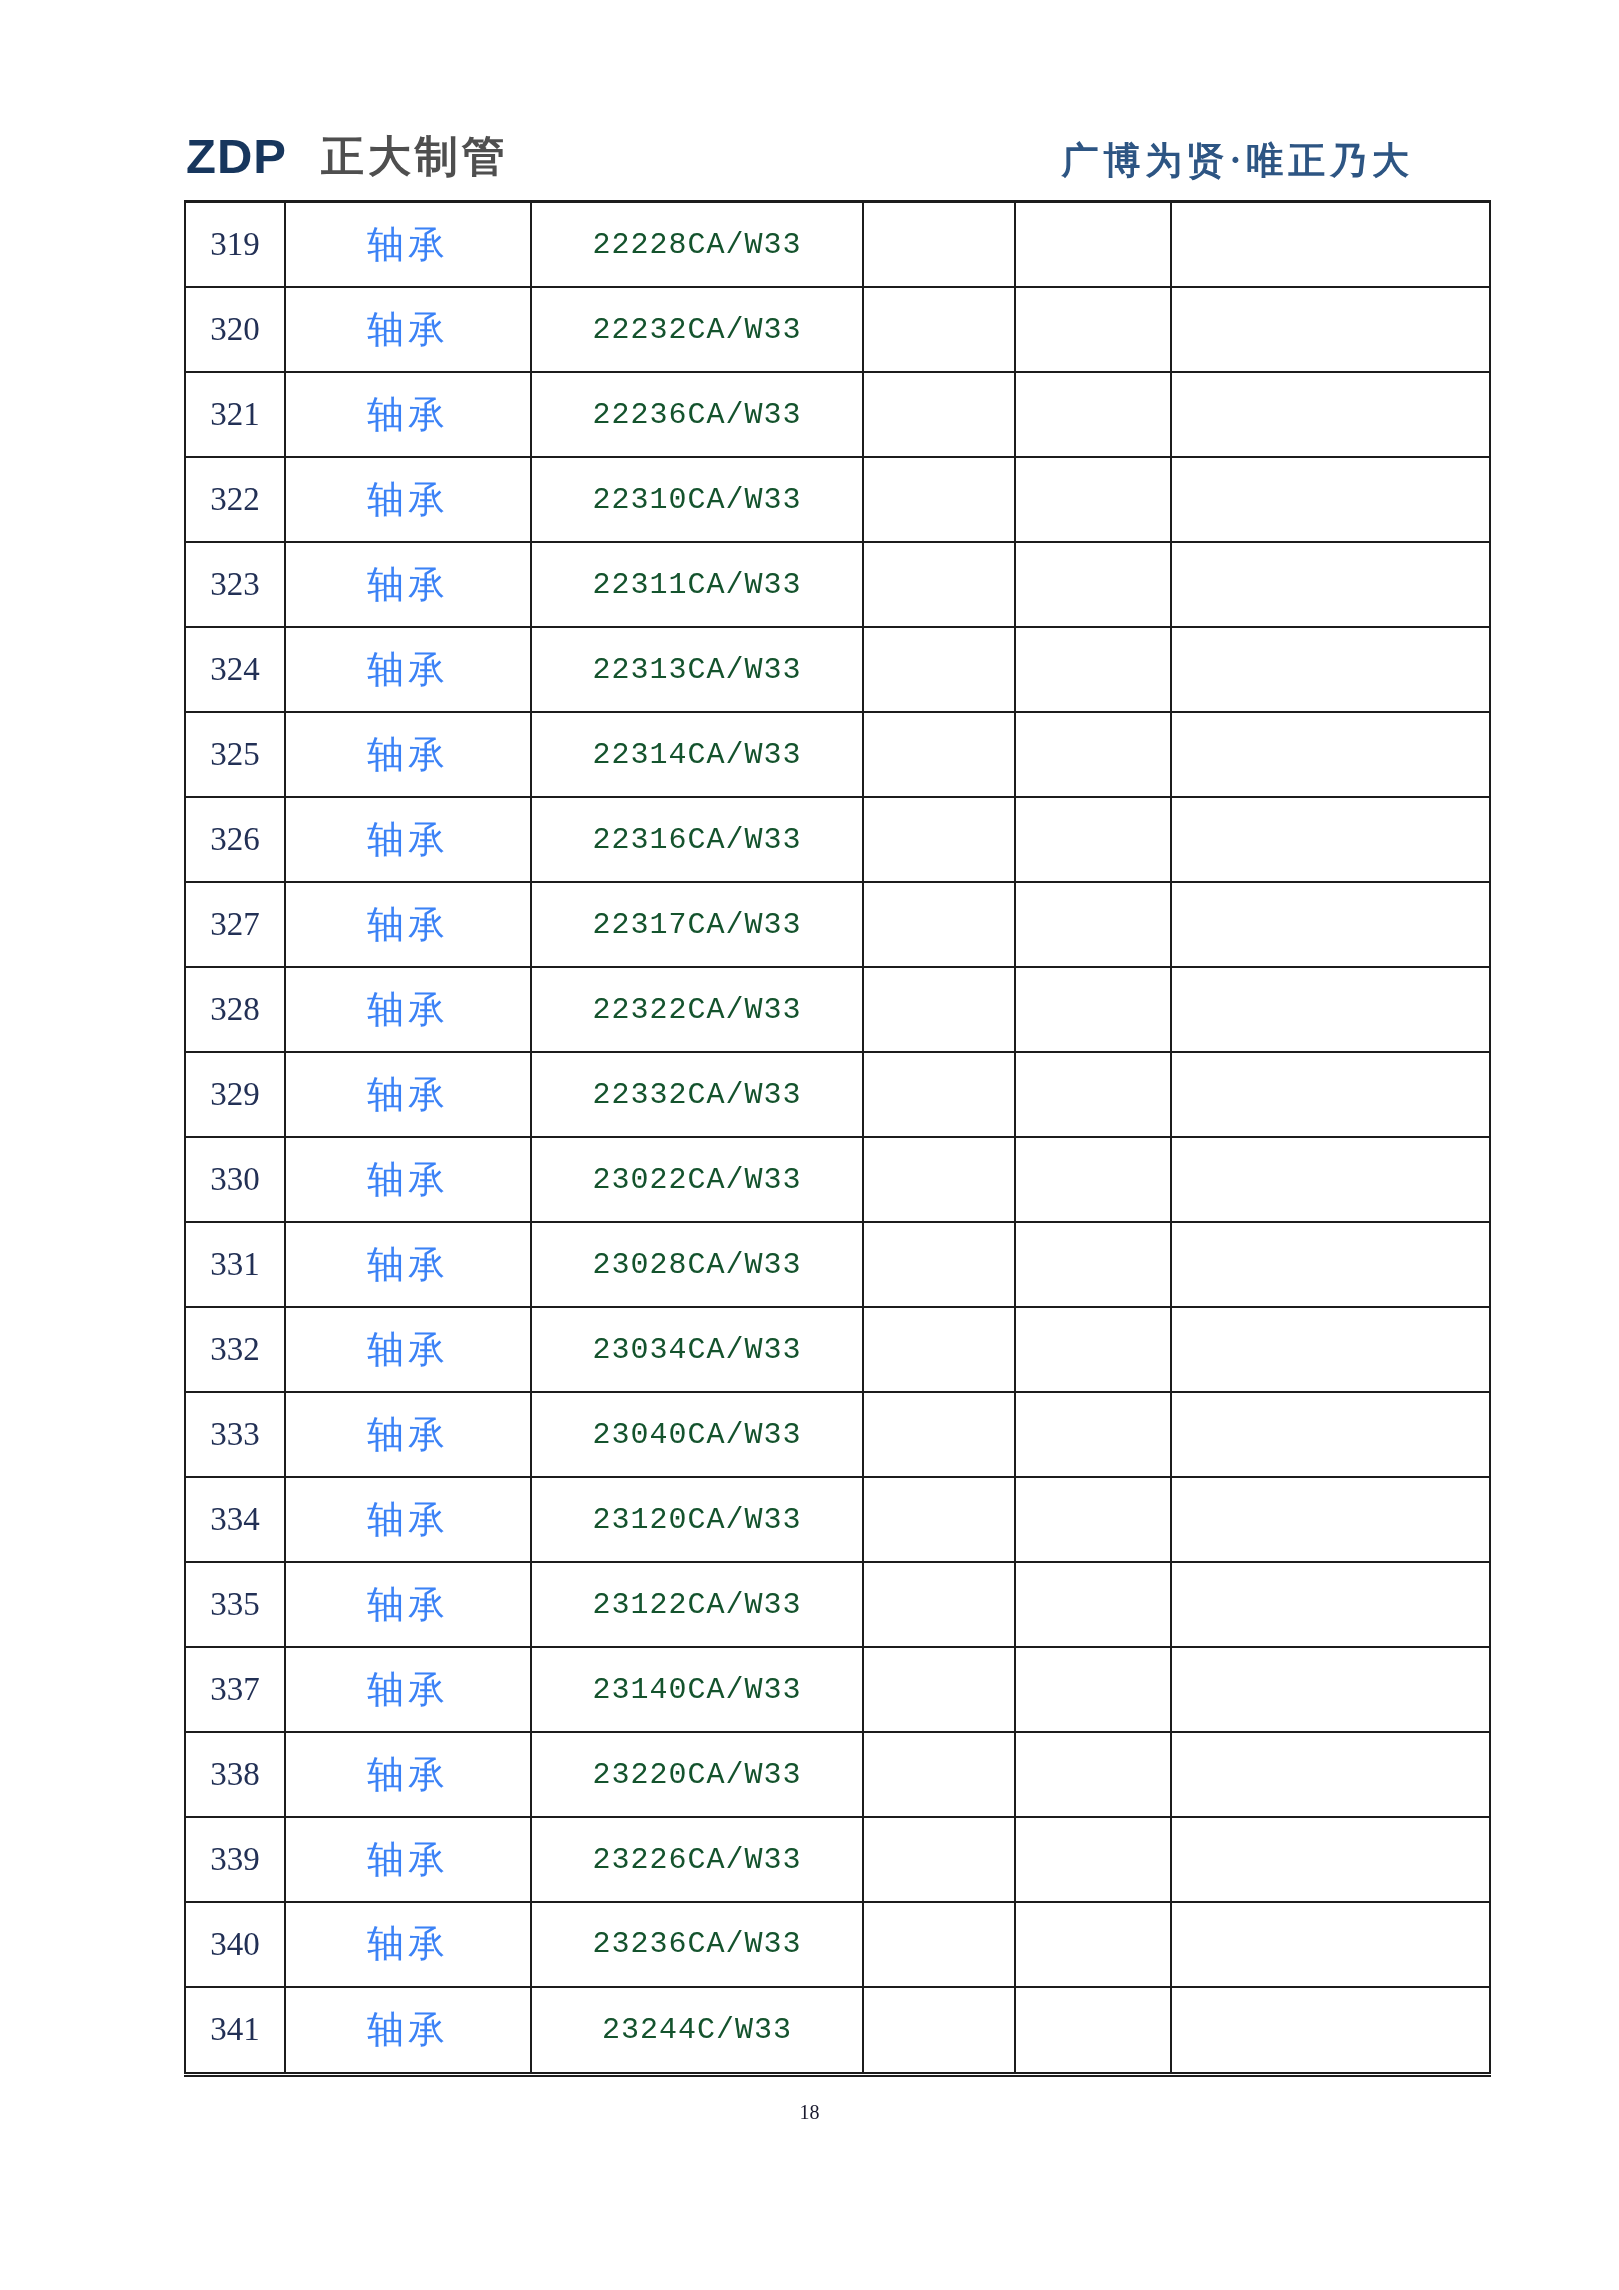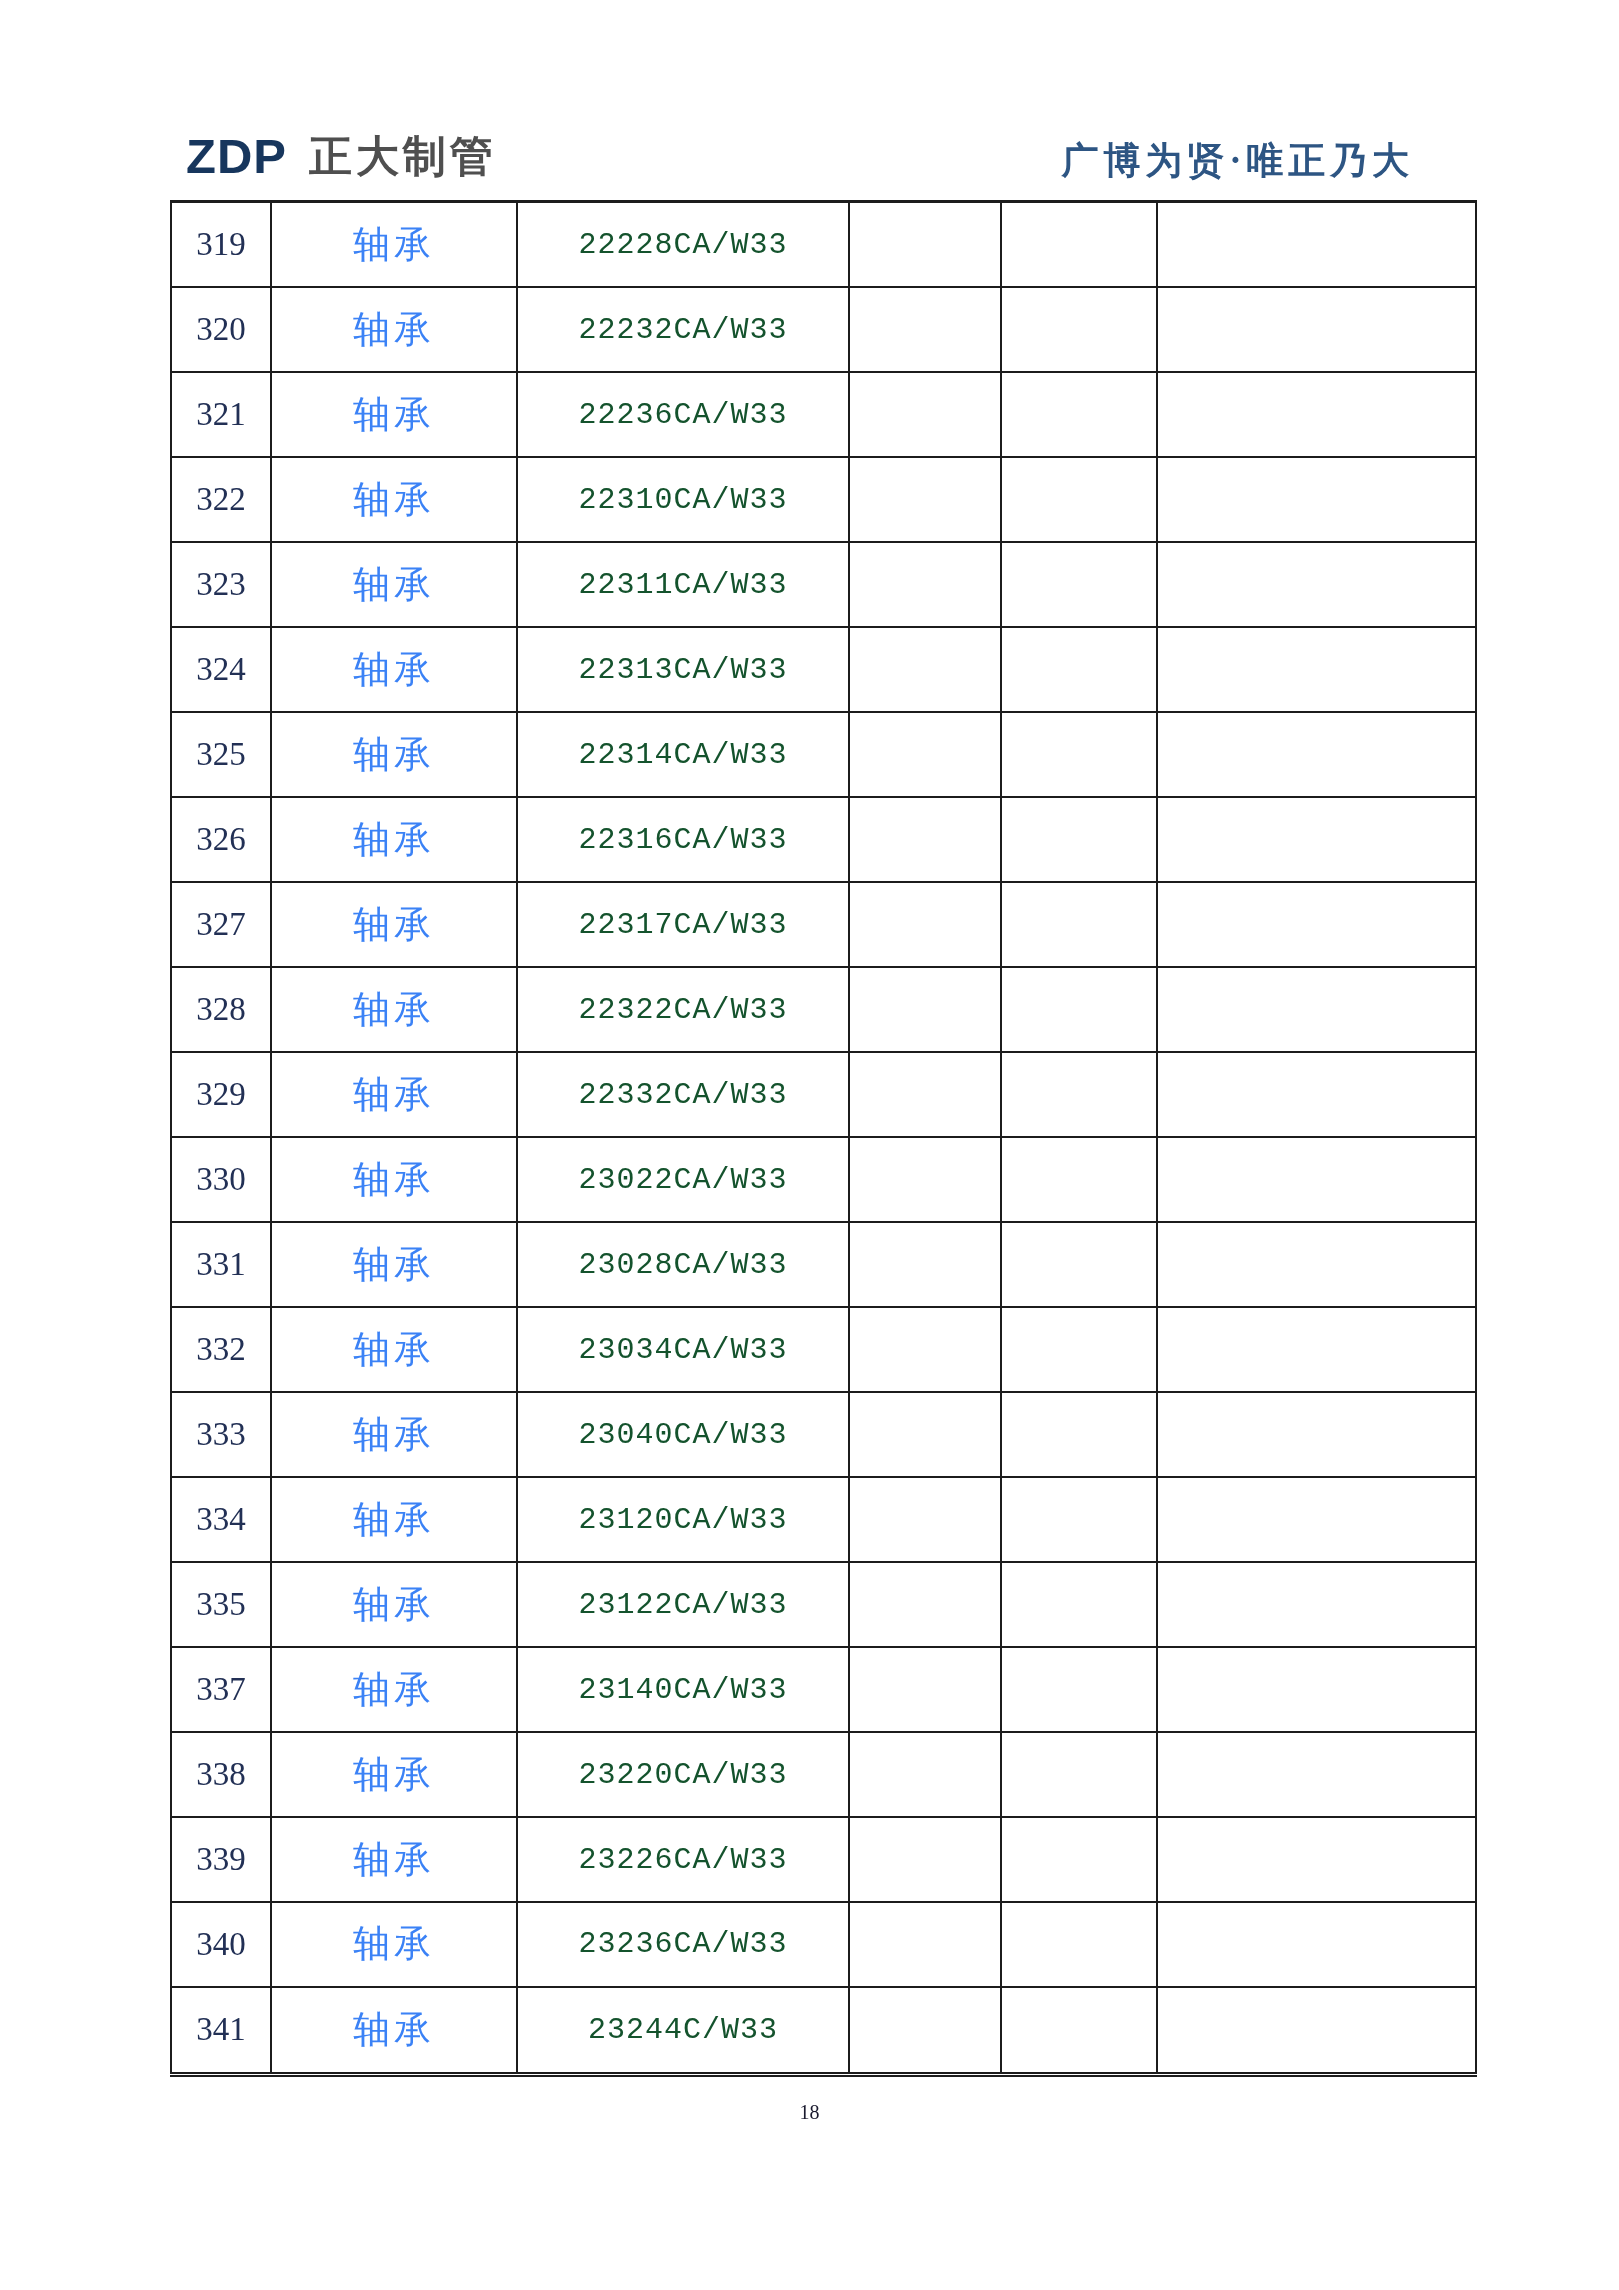--- a/index.html
+++ b/index.html
@@ -23,20 +23,21 @@
     width: 1619px;
     height: 196px;
   }
   .logo {
     position: absolute;
     left: 186px;
     top: 133px;
     display: flex;
     align-items: flex-start;
     white-space: nowrap;
+    gap: 12px;
   }
   .logo-zdp {
     font-family: "Liberation Sans", sans-serif;
     font-weight: 800;
     font-size: 49px;
     line-height: 47px;
     letter-spacing: 1px;
     color: #17365d;
   }
   .logo-company {
@@ -69,20 +70,21 @@
     width: 1305px;
     height: 1877px;
     border-collapse: collapse;
     table-layout: fixed;
   }
   table.parts {
     border-top: 3.9px solid #1c1c1c;
     border-bottom: 5.9px double #1c1c1c;
     border-left: 2px solid #1c1c1c;
     border-right: 2px solid #1c1c1c;
+    margin-left: 14px;
   }
   table.parts td {
     border: 2px solid #1c1c1c;
     text-align: center;
     vertical-align: middle;
     padding: 0;
     overflow: hidden;
   }
   td.c-no {
     font-family: "Liberation Serif", "DejaVu Serif", serif;

